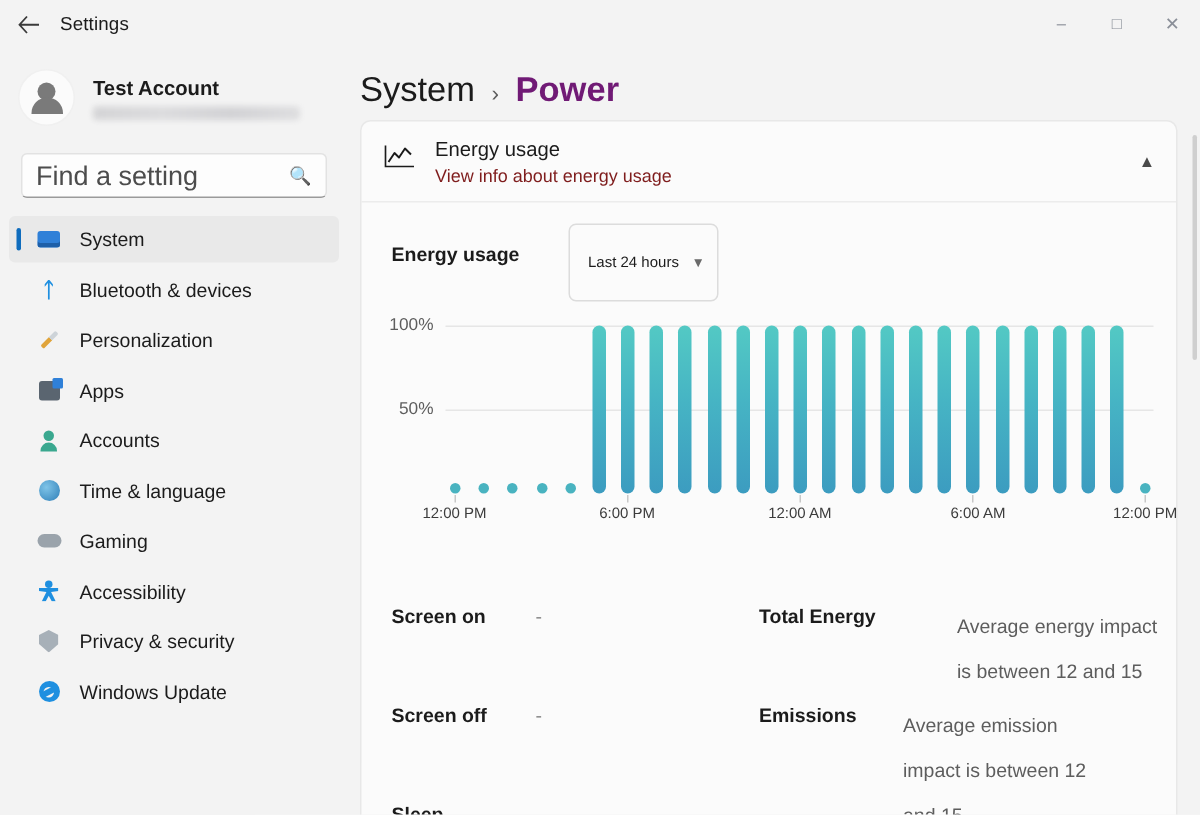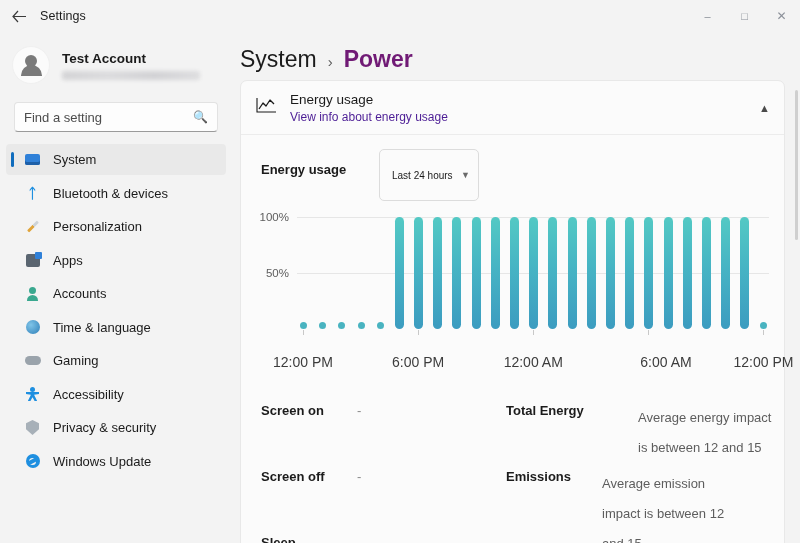--- a/index.html
+++ b/index.html
@@ -59,21 +59,21 @@
     background: linear-gradient(90deg,#d2d2d4,#dadadc,#d0d0d3,#dcdcde);
     filter: blur(2.2px); opacity: .95;
   }
   .searchwrap { padding: 12px 14px 0 14px; }
   .searchbox {
     position: relative; height: 30px; background: #fdfdfd;
     border: 1px solid #e2e2e2; border-bottom: 1.6px solid #9a9a9a;
     border-radius: 4px; display: flex; align-items: center; padding: 0 9px;
   }
   .searchbox input {
-    border: 0; outline: 0; background: transparent; font-size: 13px;
+    border: 0; outline: 0; background: transparent; font-size: 18px;
     color: #1b1b1b; width: 100%; font-family: "Liberation Sans", sans-serif;
   }
   .searchbox input::placeholder { color: #4c4c4c; }
   .search-icon { color: #5a5a5a; font-size: 12px; margin-left: 4px; }
 
   .navlist { margin-top: 12px; padding: 0 6px; }
   .navitem {
     position: relative; display: flex; align-items: center; height: 31px;
     border-radius: 4px; padding-left: 18px; margin-bottom: 2.5px;
   }
@@ -121,21 +121,21 @@
   .card {
     position: absolute; left: 8px; top: 48px; width: 545px;
     background: #fbfbfb; border: 1px solid #e8e8e8; border-radius: 7px;
   }
   .card-head {
     display: flex; align-items: center; height: 54px; padding: 0 14px 0 14px;
     border-bottom: 1px solid #ececec;
   }
   .card-head .chart-icon { width: 22px; flex: none; margin-right: 13px; }
   .ch-title { font-size: 13.5px; color: #1b1b1b; }
-  .ch-sub { font-size: 12px; color: #4c1d95; margin-top: 3px; }
+  .ch-sub { font-size: 12px; color: #7f1d1d; margin-top: 3px; }
   .chev-up { margin-left: auto; color: #4a4a4a; font-size: 11px; }
 
   .card-body { padding: 14px 0 0 0; position: relative; }
 
   .usage-row { display: flex; align-items: flex-start; padding: 0 0 0 20px; }
   .usage-label { font-size: 13px; color: #1b1b1b; font-weight: bold; padding-top: 13px; width: 118px; }
   .combo {
     width: 100px; min-height: 52px; background: #fbfbfb; border: 1px solid #dcdcdc;
     border-radius: 5px; display: flex; align-items: center; padding: 6px 8px 6px 12px;
   }
@@ -144,21 +144,21 @@
 
   
   .chart { position: relative; height: 150px; margin: 16px 0 0 0; }
   .ylabel { position: absolute; font-size: 11.5px; color: #5d5d5d; text-align: right; width: 46px; }
   .gridline { position: absolute; height: 1px; background: #e6e6e6; }
   .plot { position: absolute; left: 56px; top: 0; width: 472px; height: 112px; }
   .slot { position: absolute; bottom: 0; width: 9px; }
   .bar { width: 9px; border-radius: 5px; background: linear-gradient(180deg,#53c9c4 0%, #46b4c4 45%, #3c9cc0 100%); }
   .dot { width: 7px; height: 7px; border-radius: 50%; background: #49b3c0; margin: 0 1px; }
   .xtick { position: absolute; top: 113px; width: 1px; height: 5px; background: #c8c8c8; }
-  .xlab { position: absolute; top: 120px; font-size: 14px; color: #3c3c3c; transform: translateX(-50%); white-space: nowrap; margin-top: 17px; }
+  .xlab { position: absolute; top: 120px; font-size: 10px; color: #3c3c3c; transform: translateX(-50%); white-space: nowrap; }
 
   
   .stats { position: relative; margin-top: 36px; padding: 0 0 18px 0; height: 160px; }
   .stat { position: absolute; display: flex; align-items: flex-start; }
   .stat-name { font-size: 13px; font-weight: bold; color: #1b1b1b; width: 96px; }
   .stat-val { font-size: 13px; color: #5d5d5d; }
   .stat-val.dash { color: #8a8a8a; }
   .stat-desc { font-size: 13px; color: #5d5d5d; line-height: 30px; width: 140px; }
 
   .scrollbar {
@@ -404,21 +404,21 @@
               </div>
             </div>
           <div id="xaxis">
               <div class="xtick" style="left: 62px;"></div>
               <div class="xlab" style="left: 62px;">12:00 PM</div>
               <div class="xtick" style="left: 177.122px;"></div>
               <div class="xlab" style="left: 177.122px;">6:00 PM</div>
               <div class="xtick" style="left: 292.244px;"></div>
               <div class="xlab" style="left: 292.244px;">12:00 AM</div>
               <div class="xtick" style="left: 407.366px;"></div>
-              <div class="xlab" style="left: 425px;">6:00 AM</div>
+              <div class="xlab" style="left: 411px;">6:00 AM</div>
               <div class="xtick" style="left: 522.488px;"></div>
               <div class="xlab" style="left: 522.488px;">12:00 PM</div>
             </div>
         </div>
 
         <div class="stats">
 
           <div class="stat" style="left:20px; top:0;">
             <span class="stat-name">Screen on</span>
             <span class="stat-val dash">-</span>

